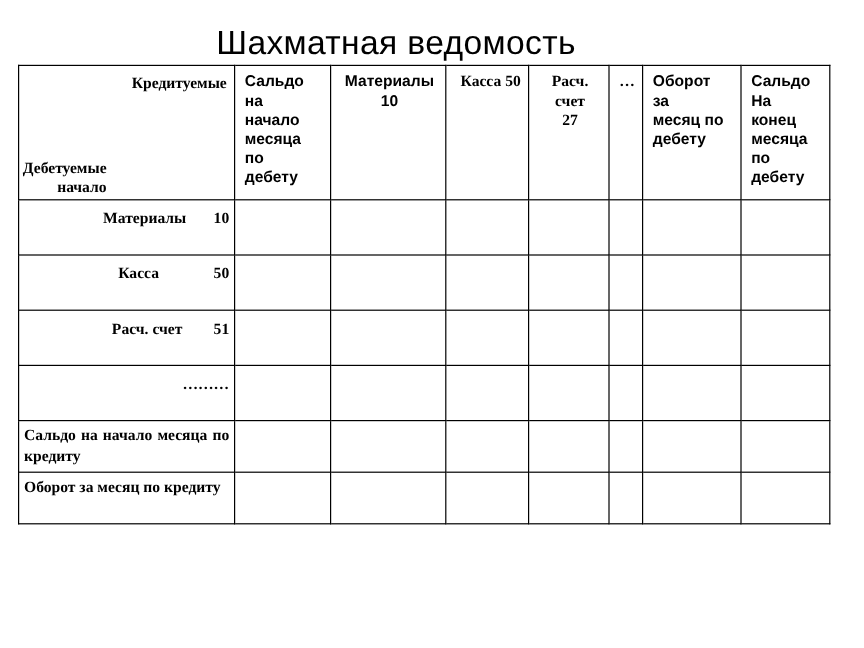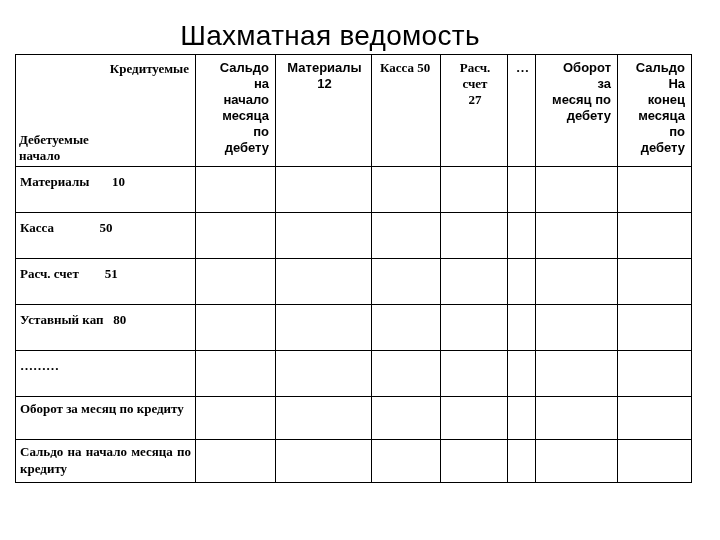--- a/index.html
+++ b/index.html
@@ -10,22 +10,22 @@
     letter-spacing:0.3px;
   }
   table.sheet {
     position:absolute; left:15px; top:54px;
     border-collapse:collapse; table-layout:fixed;
   }
   table.sheet td {
     border:1.5px solid #000; padding:0; vertical-align:top;
     font-size:13px; color:#000;
   }
-  .serif { font-family:"Liberation Serif", serif; font-weight:bold; }
-  .sans { font-family:"Liberation Sans", sans-serif; font-weight:bold;text-align:right; }
+  .serif { font-family:"Liberation Serif", serif; font-weight:bold;text-align:right; }
+  .sans { font-family:"Liberation Sans", sans-serif; font-weight:bold; }
   .hdr td { height:106px; }
   .corner { position:relative; }
   .corner .cred { position:absolute; right:6px; top:6px; }
   .corner .deb { position:absolute; left:3px; bottom:2px; line-height:16px; }
   .hcell { padding:5px 6px 0 8px !important; line-height:16px; }
   .center { text-align:center; }
   .rowlabel { padding:6px 4px 0 4px !important; line-height:17px; white-space:pre; }
   .rowlabel2 { padding:3px 4px 0 4px !important; line-height:17px; text-align:justify; }
   .row td { height:39px; }
 </style>
@@ -52,21 +52,21 @@
       <span class="deb" style="white-space:pre">Дебетуемые
 начало</span>
     </td>
     <td class="hcell sans" style="white-space:pre">Сальдо
 на
 начало
 месяца
 по
 дебету</td>
     <td class="hcell sans center" style="white-space:pre;padding-left:0;padding-right:0">Материалы
-12</td>
+10</td>
     <td class="hcell serif" style="white-space:pre">Касса 50</td>
     <td class="hcell serif center" style="white-space:pre">Расч.
 счет
 27</td>
     <td class="hcell serif" style="padding-left:3px">…</td>
     <td class="hcell sans" style="white-space:pre">Оборот
 за
 месяц по
 дебету</td>
     <td class="hcell sans" style="white-space:pre">Сальдо
@@ -100,53 +100,43 @@
     <td class="rowlabel serif">Расч. счет        51</td>
     <td></td>
         <td></td>
         <td></td>
         <td></td>
         <td></td>
         <td></td>
         <td></td>
   </tr>
   <tr class="row">
-    <td class="rowlabel serif">Уставный кап   80</td>
+    <td class="rowlabel serif">………</td>
     <td></td>
         <td></td>
         <td></td>
         <td></td>
         <td></td>
         <td></td>
         <td></td>
   </tr>
   <tr class="row">
-    <td class="rowlabel serif">………</td>
+    <td class="rowlabel2 serif">Сальдо    на    начало месяца по кредиту</td>
     <td></td>
         <td></td>
         <td></td>
         <td></td>
         <td></td>
         <td></td>
         <td></td>
   </tr>
   <tr class="row">
     <td class="rowlabel2 serif">Оборот за месяц    по кредиту</td>
     <td></td>
         <td></td>
         <td></td>
         <td></td>
         <td></td>
         <td></td>
         <td></td>
   </tr>
-  <tr class="row">
-    <td class="rowlabel2 serif">Сальдо    на    начало месяца по кредиту</td>
-    <td></td>
-        <td></td>
-        <td></td>
-        <td></td>
-        <td></td>
-        <td></td>
-        <td></td>
-  </tr>
 </tbody>
   </table>
 
 </body></html>

